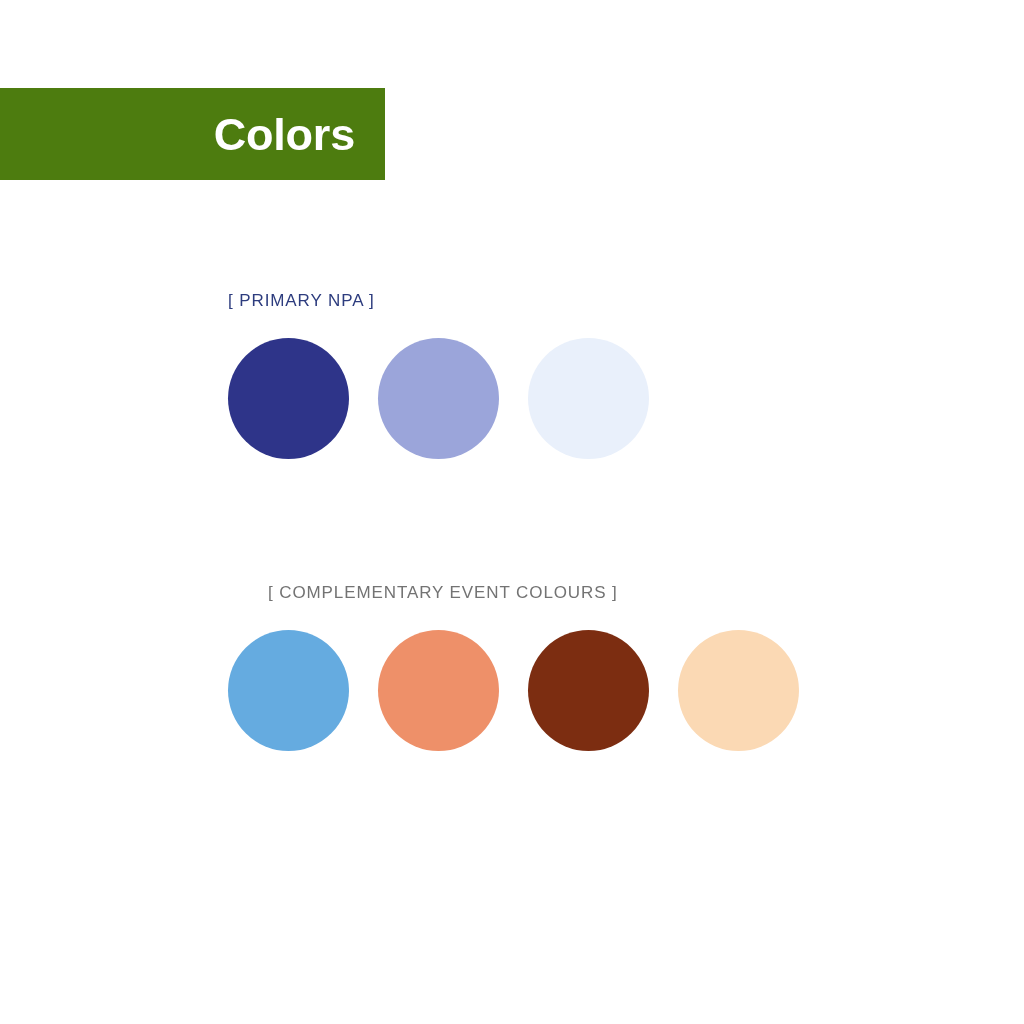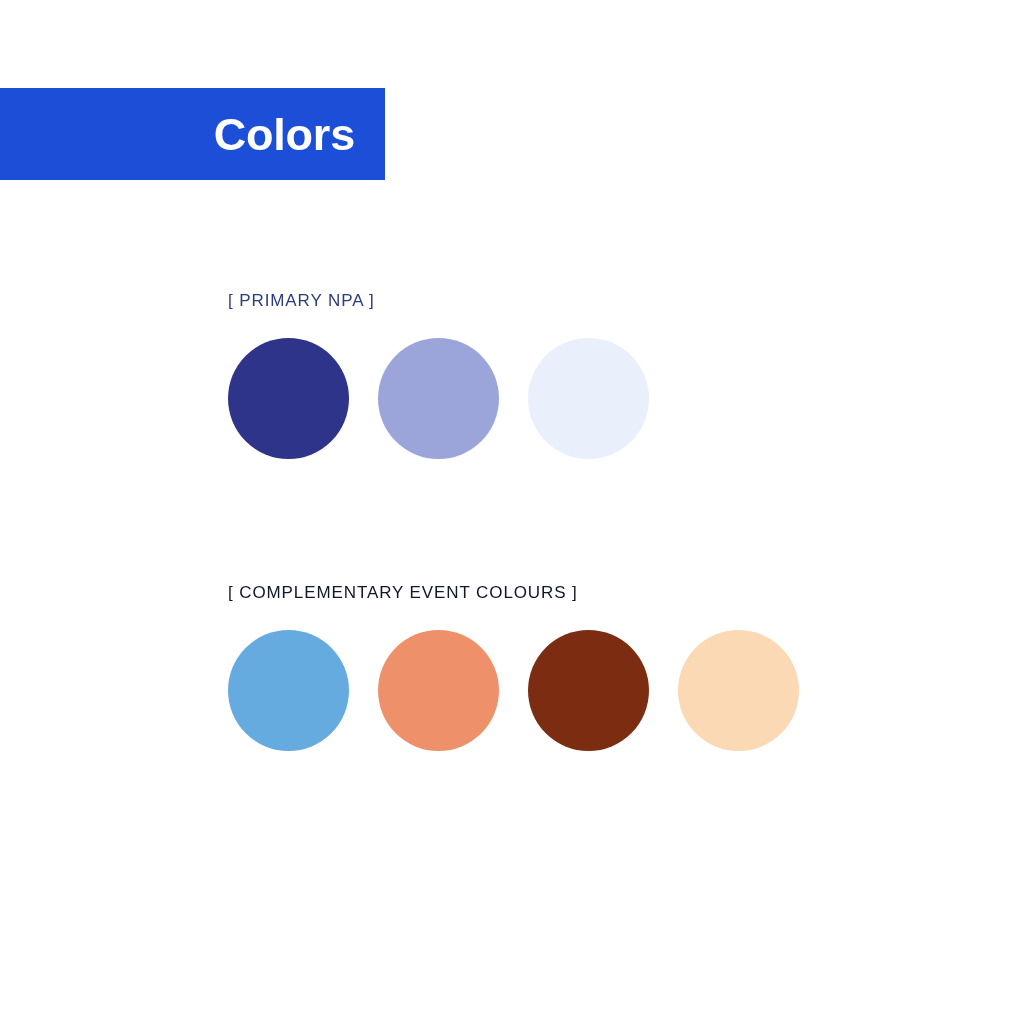--- a/index.html
+++ b/index.html
@@ -68,34 +68,34 @@
   .swatch {
     width: 121px;
     height: 121px;
     border-radius: 50%;
     flex: 0 0 auto;
   }
 </style>
 </head>
 <body style="background: rgb(255, 255, 255);">
 
-<div class="header-banner" style="background-color: #1d4ed8;">
+<div class="header-banner" style="background-color: #4d7c0f;">
   <div class="header-title" style="color: rgb(255, 255, 255);">Colors</div>
 </div>
 
 <div class="palette-section section-primary">
   <div class="section-label" style="color: rgb(45, 60, 126);">[ PRIMARY NPA ]</div>
   <div class="swatch-row">
     <div class="swatch" style="background-color: rgb(46, 52, 137);"></div>
     <div class="swatch" style="background-color: rgb(155, 165, 218);"></div>
     <div class="swatch" style="background-color: rgb(233, 240, 251);"></div>
   </div>
 </div>
 
 <div class="palette-section section-complementary">
-  <div class="section-label" style="color: #0f172a;">[ COMPLEMENTARY EVENT COLOURS ]</div>
+  <div class="section-label" style="color: #737373; margin-left: 40px;">[ COMPLEMENTARY EVENT COLOURS ]</div>
   <div class="swatch-row">
     <div class="swatch" style="background-color: rgb(101, 171, 224);"></div>
     <div class="swatch" style="background-color: rgb(238, 144, 105);"></div>
     <div class="swatch" style="background-color: rgb(124, 45, 17);"></div>
     <div class="swatch" style="background-color: rgb(251, 217, 180);"></div>
   </div>
 </div>
 
 </body></html>

